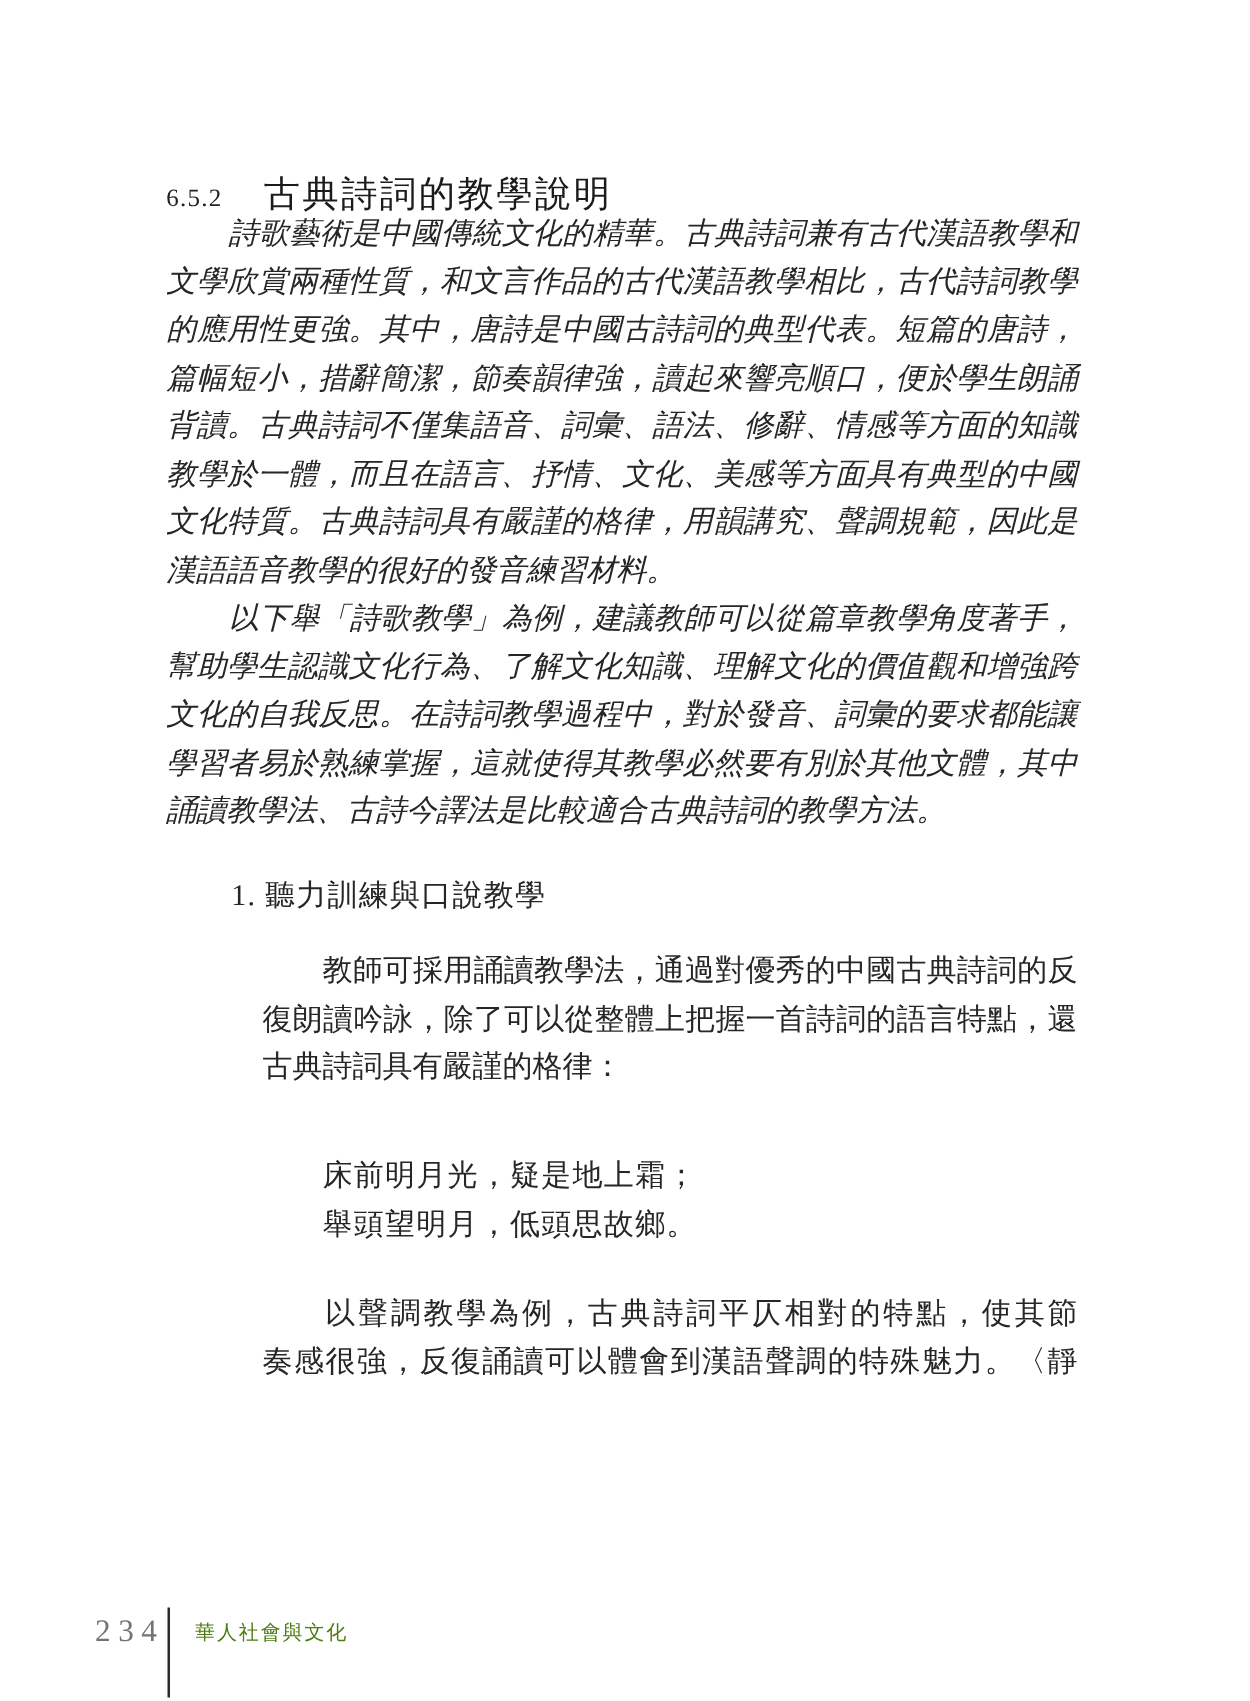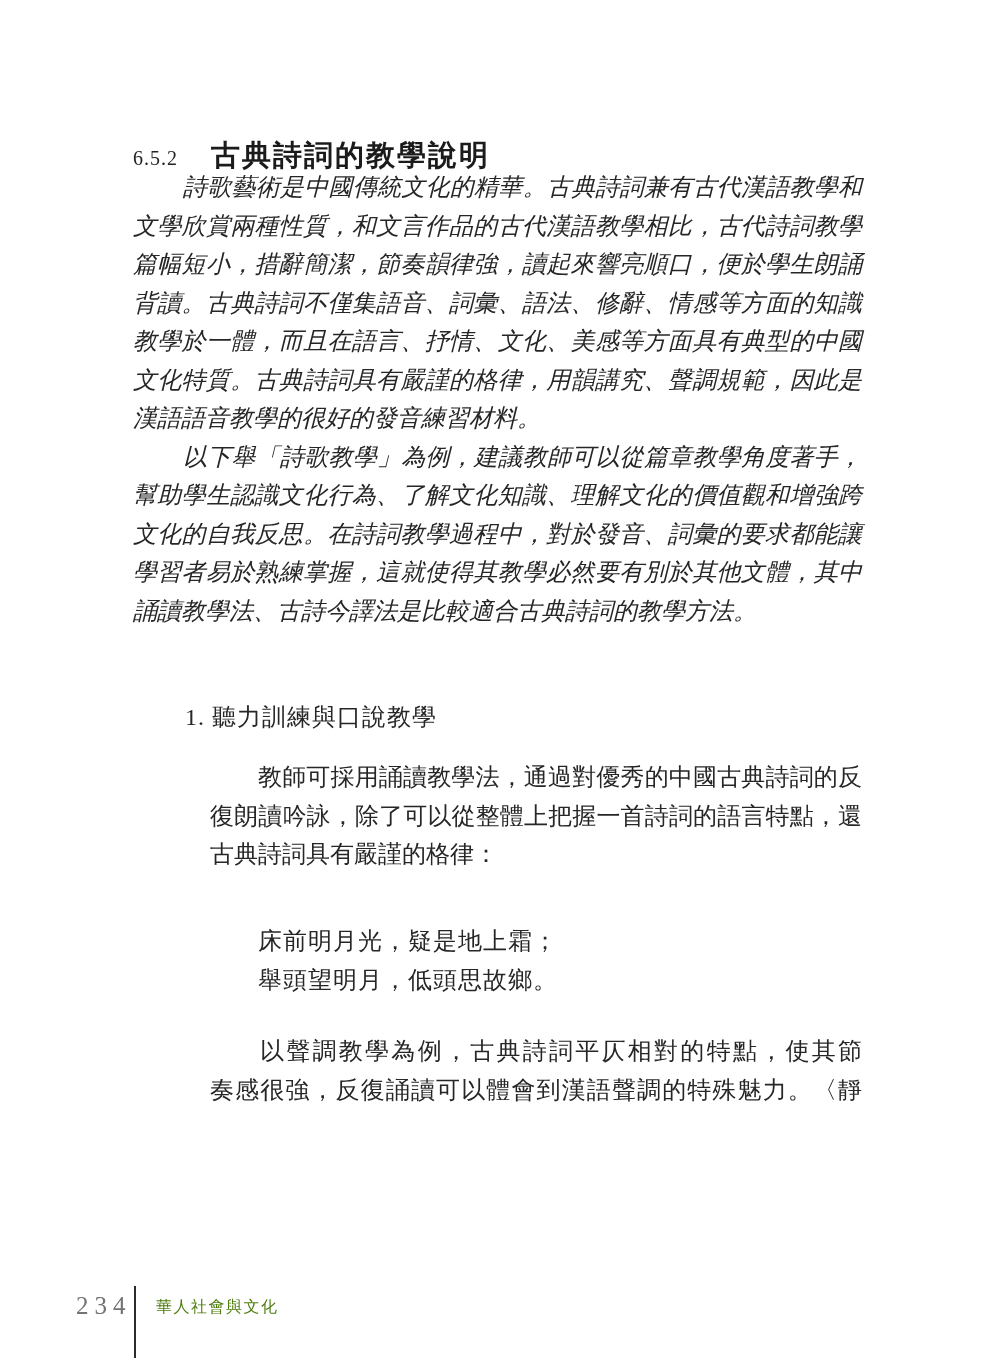--- a/index.html
+++ b/index.html
@@ -21,21 +21,21 @@
     font-size: 20px;
     font-weight: 400;
     letter-spacing: 1px;
     color: #232323;
     margin-right: 33px;
     vertical-align: baseline;
   }
   .sec-title {
     display: inline-block;
     font-size: 29px;
-    font-weight: 700;
+    font-weight: 400;
     color: #1b1b1b;
     letter-spacing: 2px;
   }
 
   
   .textblock { font-size: 24px; color: #262626; }
   .line {
     height: 38.5px;
     line-height: 38.5px;
     text-align: justify;
@@ -83,20 +83,21 @@
 <div class="page">
 
   <h2 class="blk sec-heading" style="margin:0; font-weight:normal;">
     <span class="sec-num">6.5.2</span><span class="sec-title">古典詩詞的教學說明</span>
   </h2>
 
   <div class="blk textblock intro">
     <div class="para">
         <div class="line">詩歌藝術是中國傳統文化的精華。古典詩詞兼有古代漢語教學和</div>
         <div class="line">文學欣賞兩種性質，和文言作品的古代漢語教學相比，古代詩詞教學</div>
+        <div class="line">的應用性更強。其中，唐詩是中國古詩詞的典型代表。短篇的唐詩，</div>
         <div class="line">篇幅短小，措辭簡潔，節奏韻律強，讀起來響亮順口，便於學生朗誦</div>
         <div class="line">背讀。古典詩詞不僅集語音、詞彙、語法、修辭、情感等方面的知識</div>
         <div class="line">教學於一體，而且在語言、抒情、文化、美感等方面具有典型的中國</div>
         <div class="line">文化特質。古典詩詞具有嚴謹的格律，用韻講究、聲調規範，因此是</div>
         <div class="line">漢語語音教學的很好的發音練習材料。</div>
       </div>
     <div class="para">
         <div class="line">以下舉「詩歌教學」為例，建議教師可以從篇章教學角度著手，</div>
         <div class="line">幫助學生認識文化行為、了解文化知識、理解文化的價值觀和增強跨</div>
         <div class="line">文化的自我反思。在詩詞教學過程中，對於發音、詞彙的要求都能讓</div>

